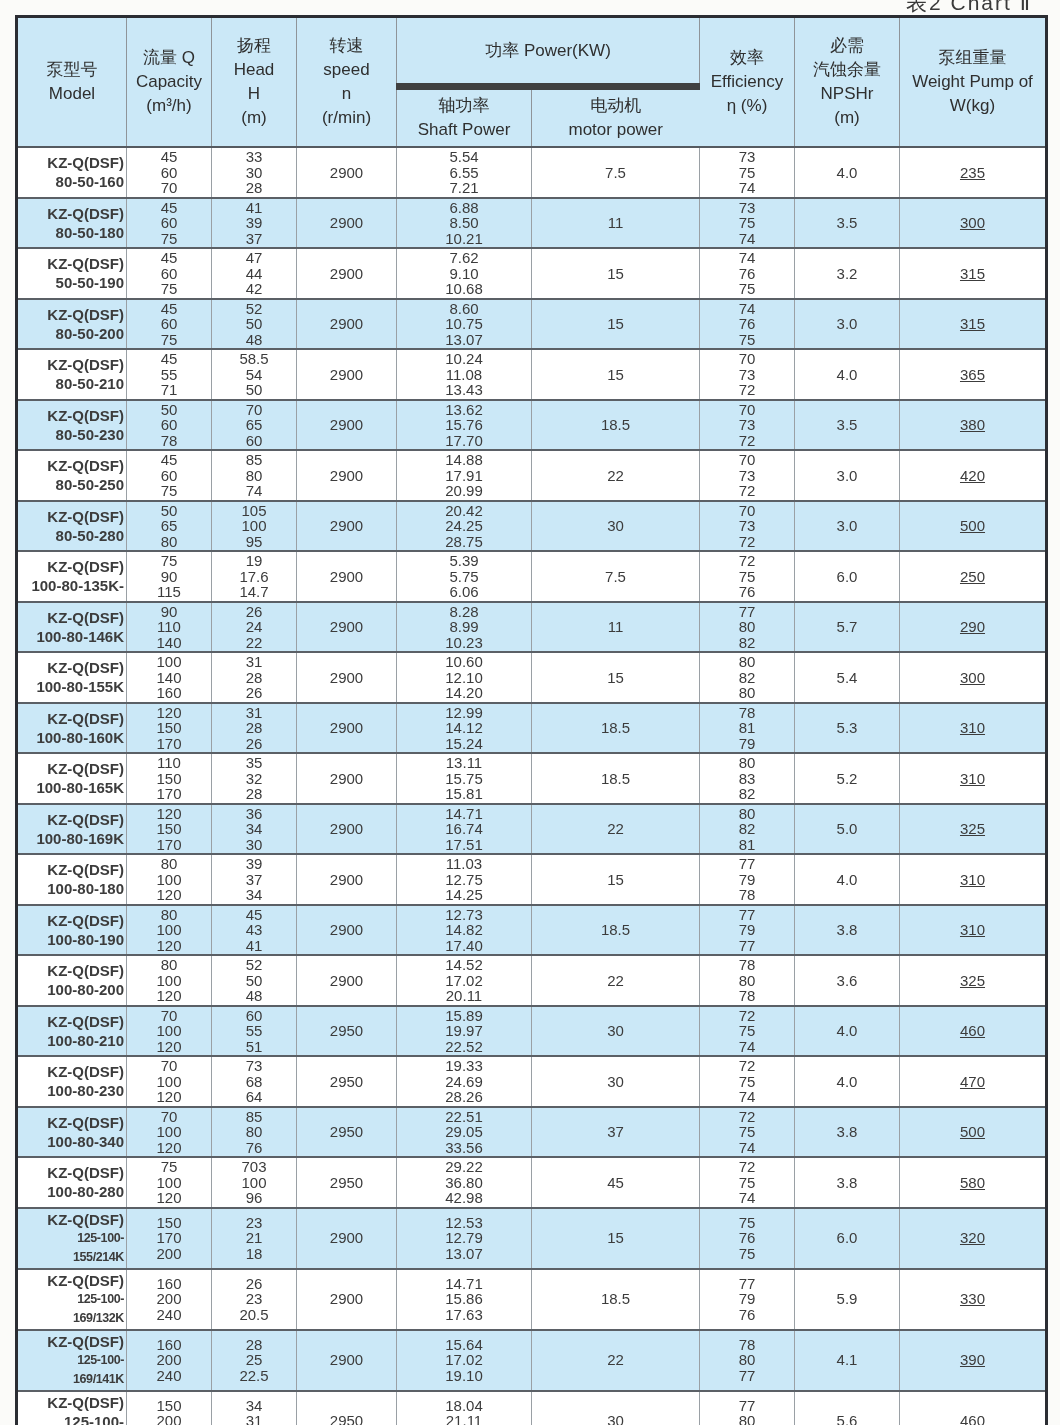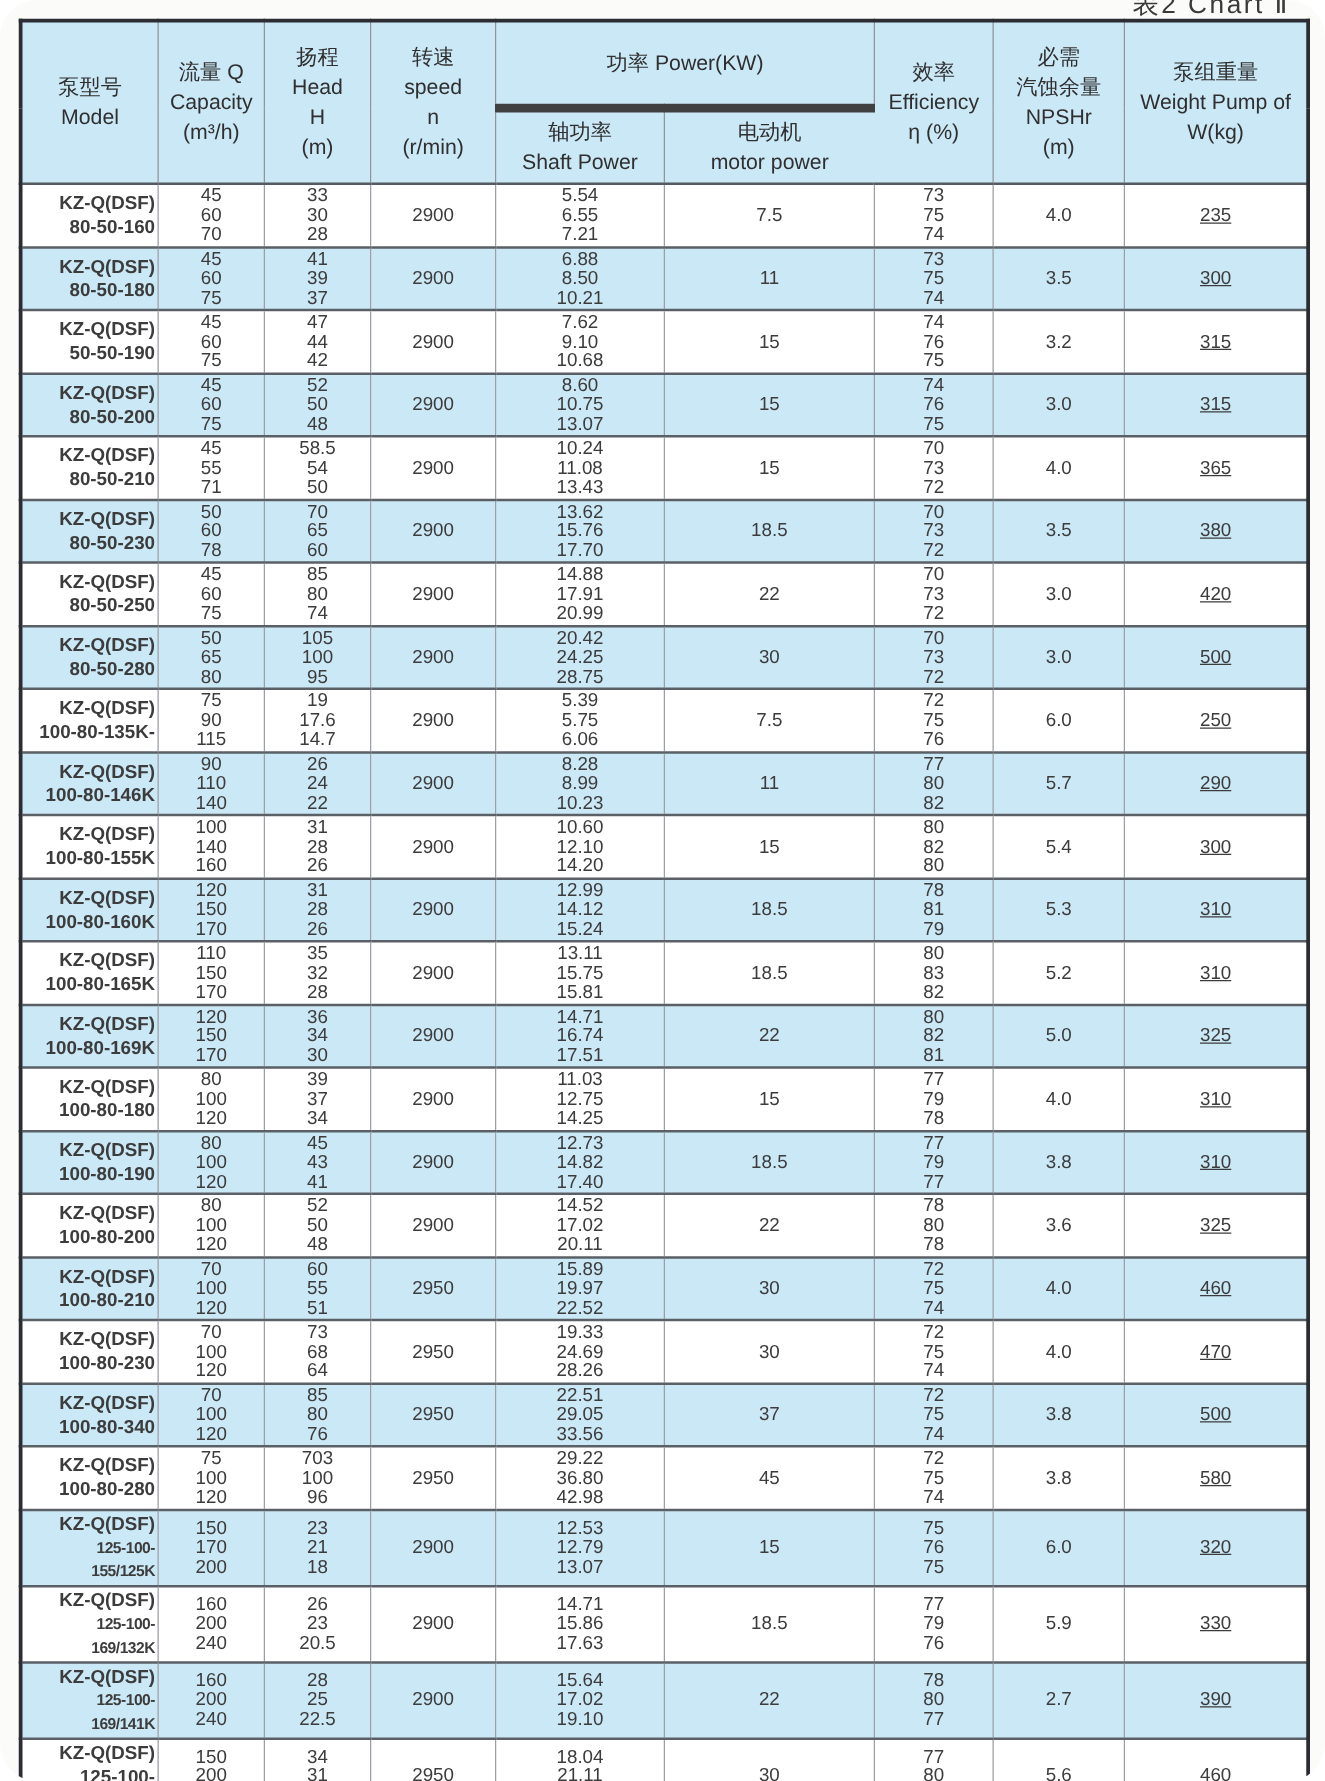--- a/index.html
+++ b/index.html
@@ -4,21 +4,20 @@
 <style>
   * { margin:0; padding:0; box-sizing:border-box; }
   html,body { background:#ffffff; }
   .page {
     position:relative;
     width:1060px; height:1425px;
     background:#fbfbf9;
     overflow:hidden;
     font-family:"Liberation Sans","DejaVu Sans",sans-serif;
     color:#333;
-    border-radius:30px;
   }
   .caption {
     position:absolute;
     top:-11px; right:28px;
     font-size:21px;
     color:#3a3a3a;
     letter-spacing:2px;
   }
   table.spec {
     position:absolute;
@@ -525,21 +524,21 @@
 36.80
 42.98</td>
           <td>45</td>
           <td>72
 75
 74</td>
           <td>3.8</td>
           <td>580</td>
         </tr>
         <tr class="stripe">
-          <td class="model"><div class="m1">KZ-Q(DSF)</div><div class="m2 compact">125-100-155/125K</div></td>
+          <td class="model"><div class="m1">KZ-Q(DSF)</div><div class="m2 compact">125-100-155/214K</div></td>
           <td>150
 170
 200</td>
           <td>23
 21
 18</td>
           <td>2900</td>
           <td>12.53
 12.79
 13.07</td>
@@ -578,21 +577,21 @@
 25
 22.5</td>
           <td>2900</td>
           <td>15.64
 17.02
 19.10</td>
           <td>22</td>
           <td>78
 80
 77</td>
-          <td>2.7</td>
+          <td>4.1</td>
           <td>390</td>
         </tr>
         <tr>
           <td class="model"><div class="m1">KZ-Q(DSF)</div><div class="m2">125-100-169K</div></td>
           <td>150
 200
 250</td>
           <td>34
 31
 23</td>

